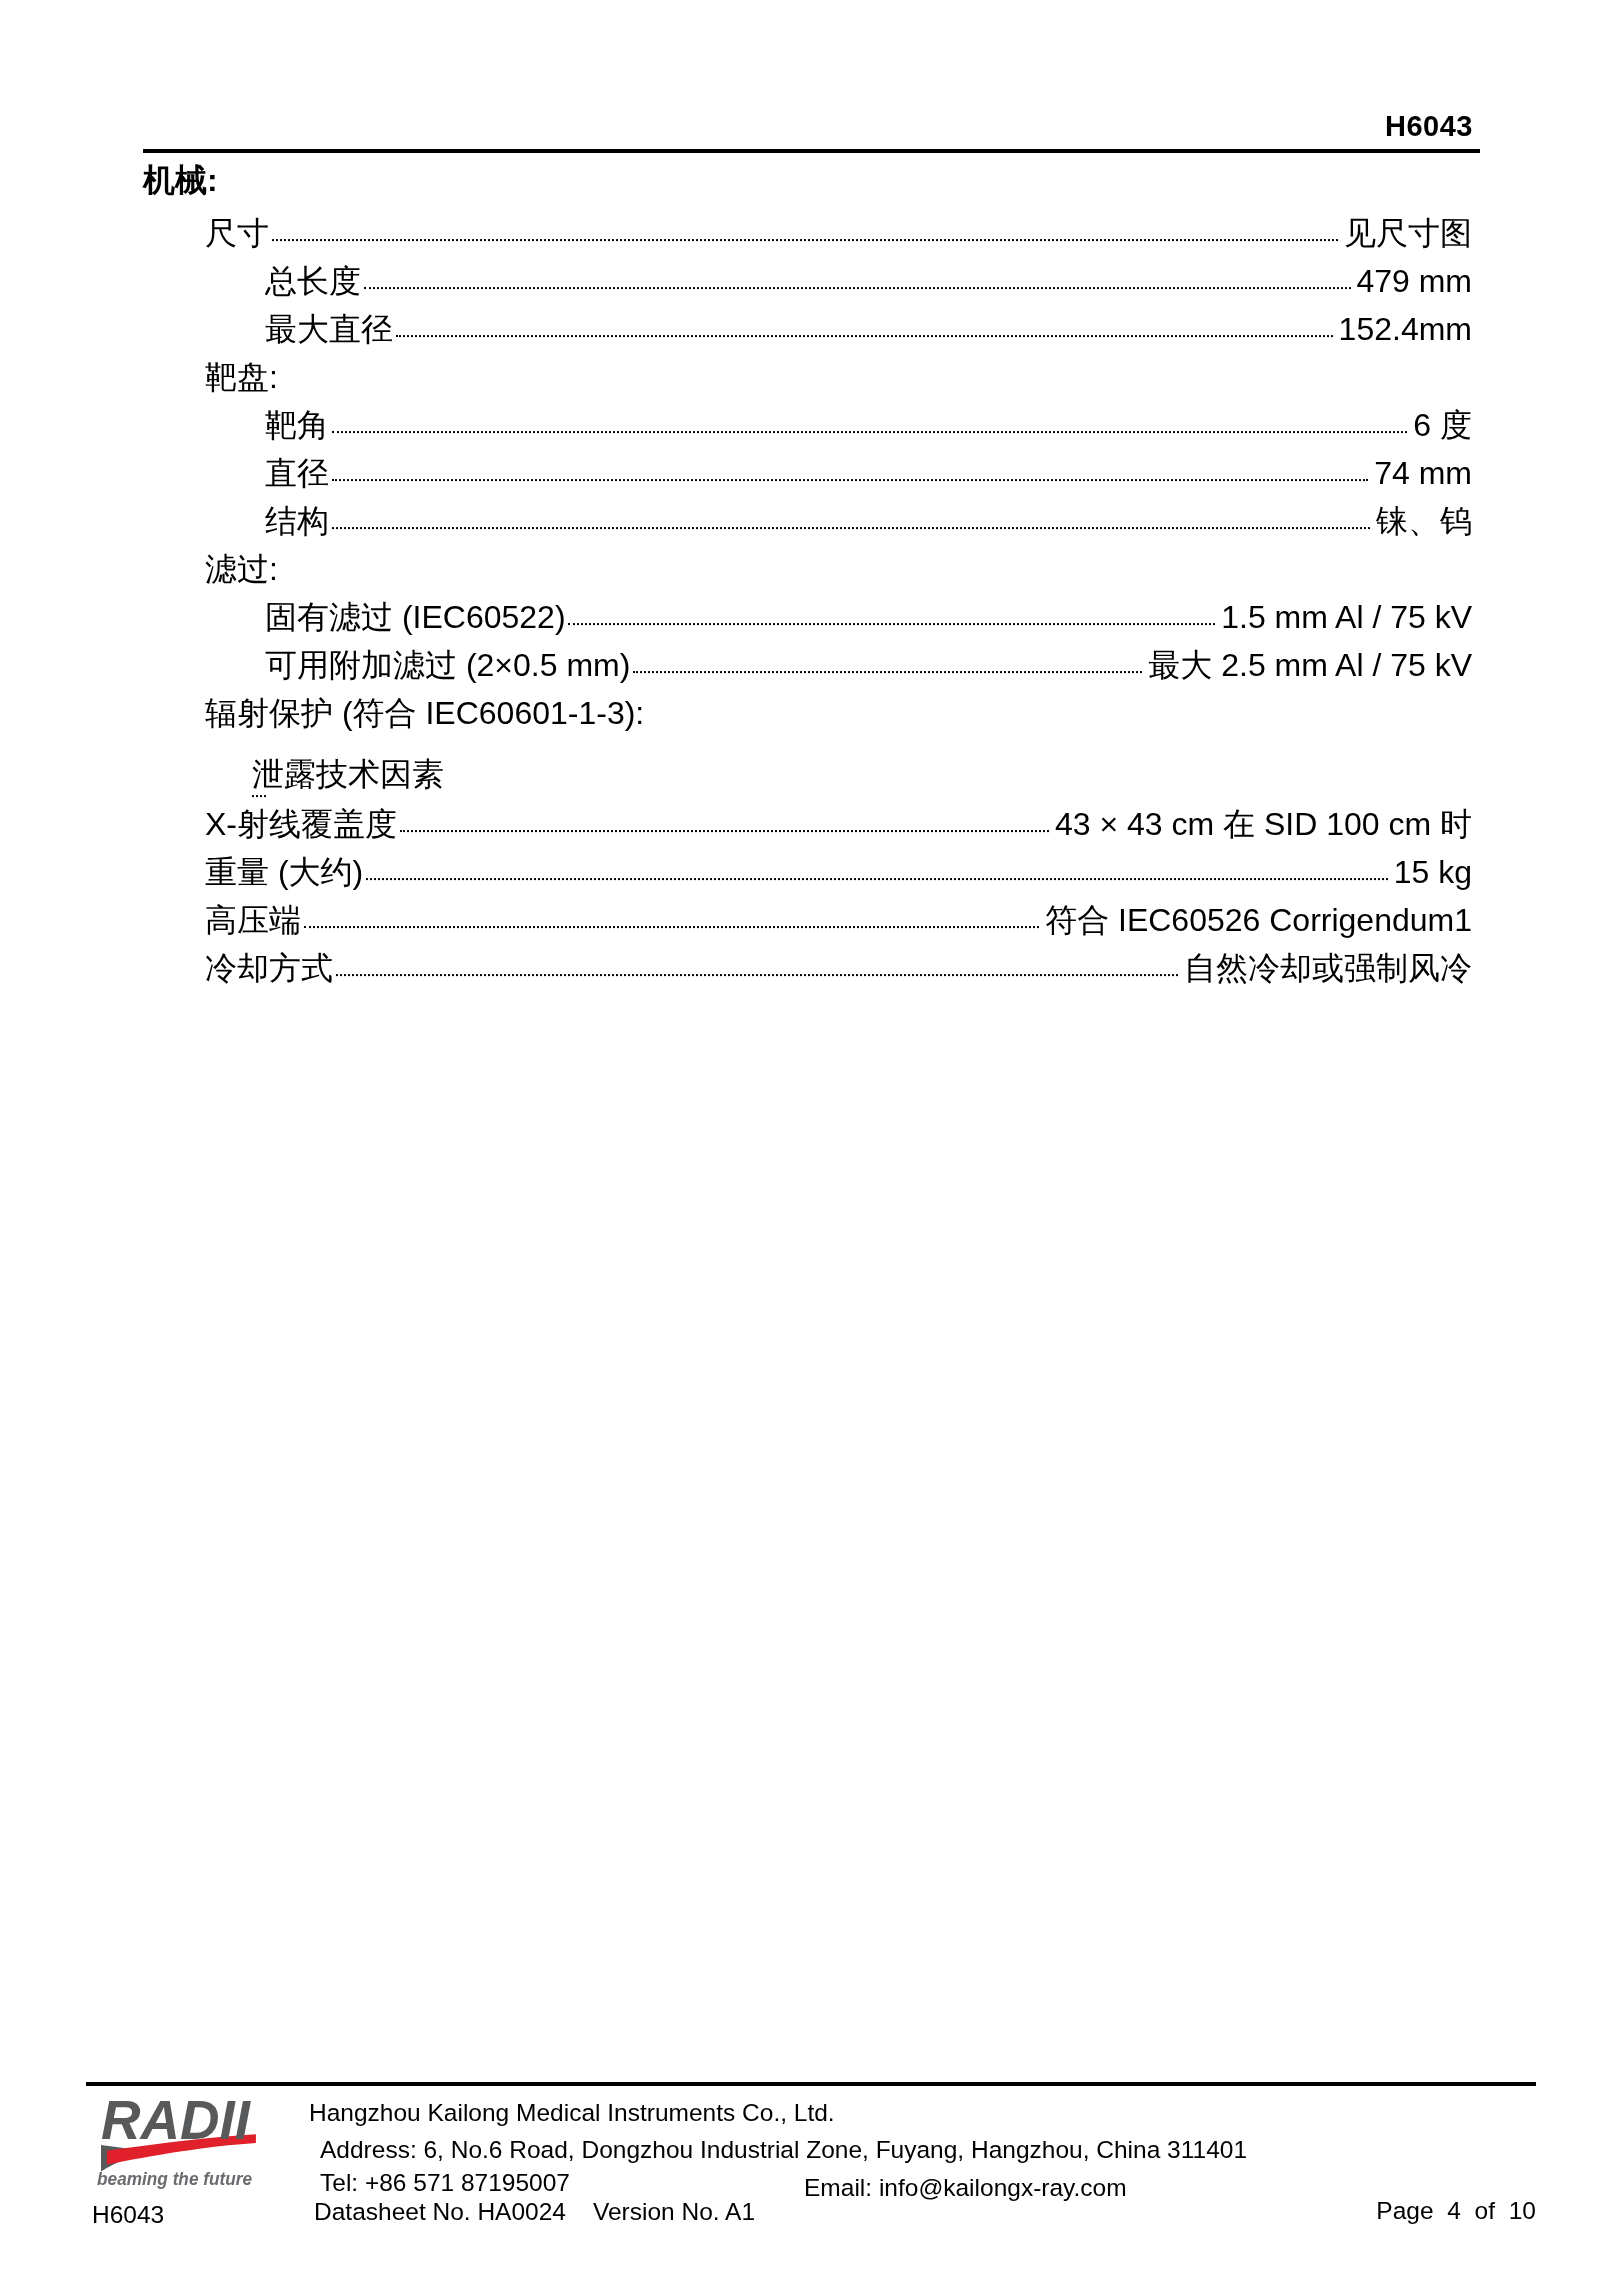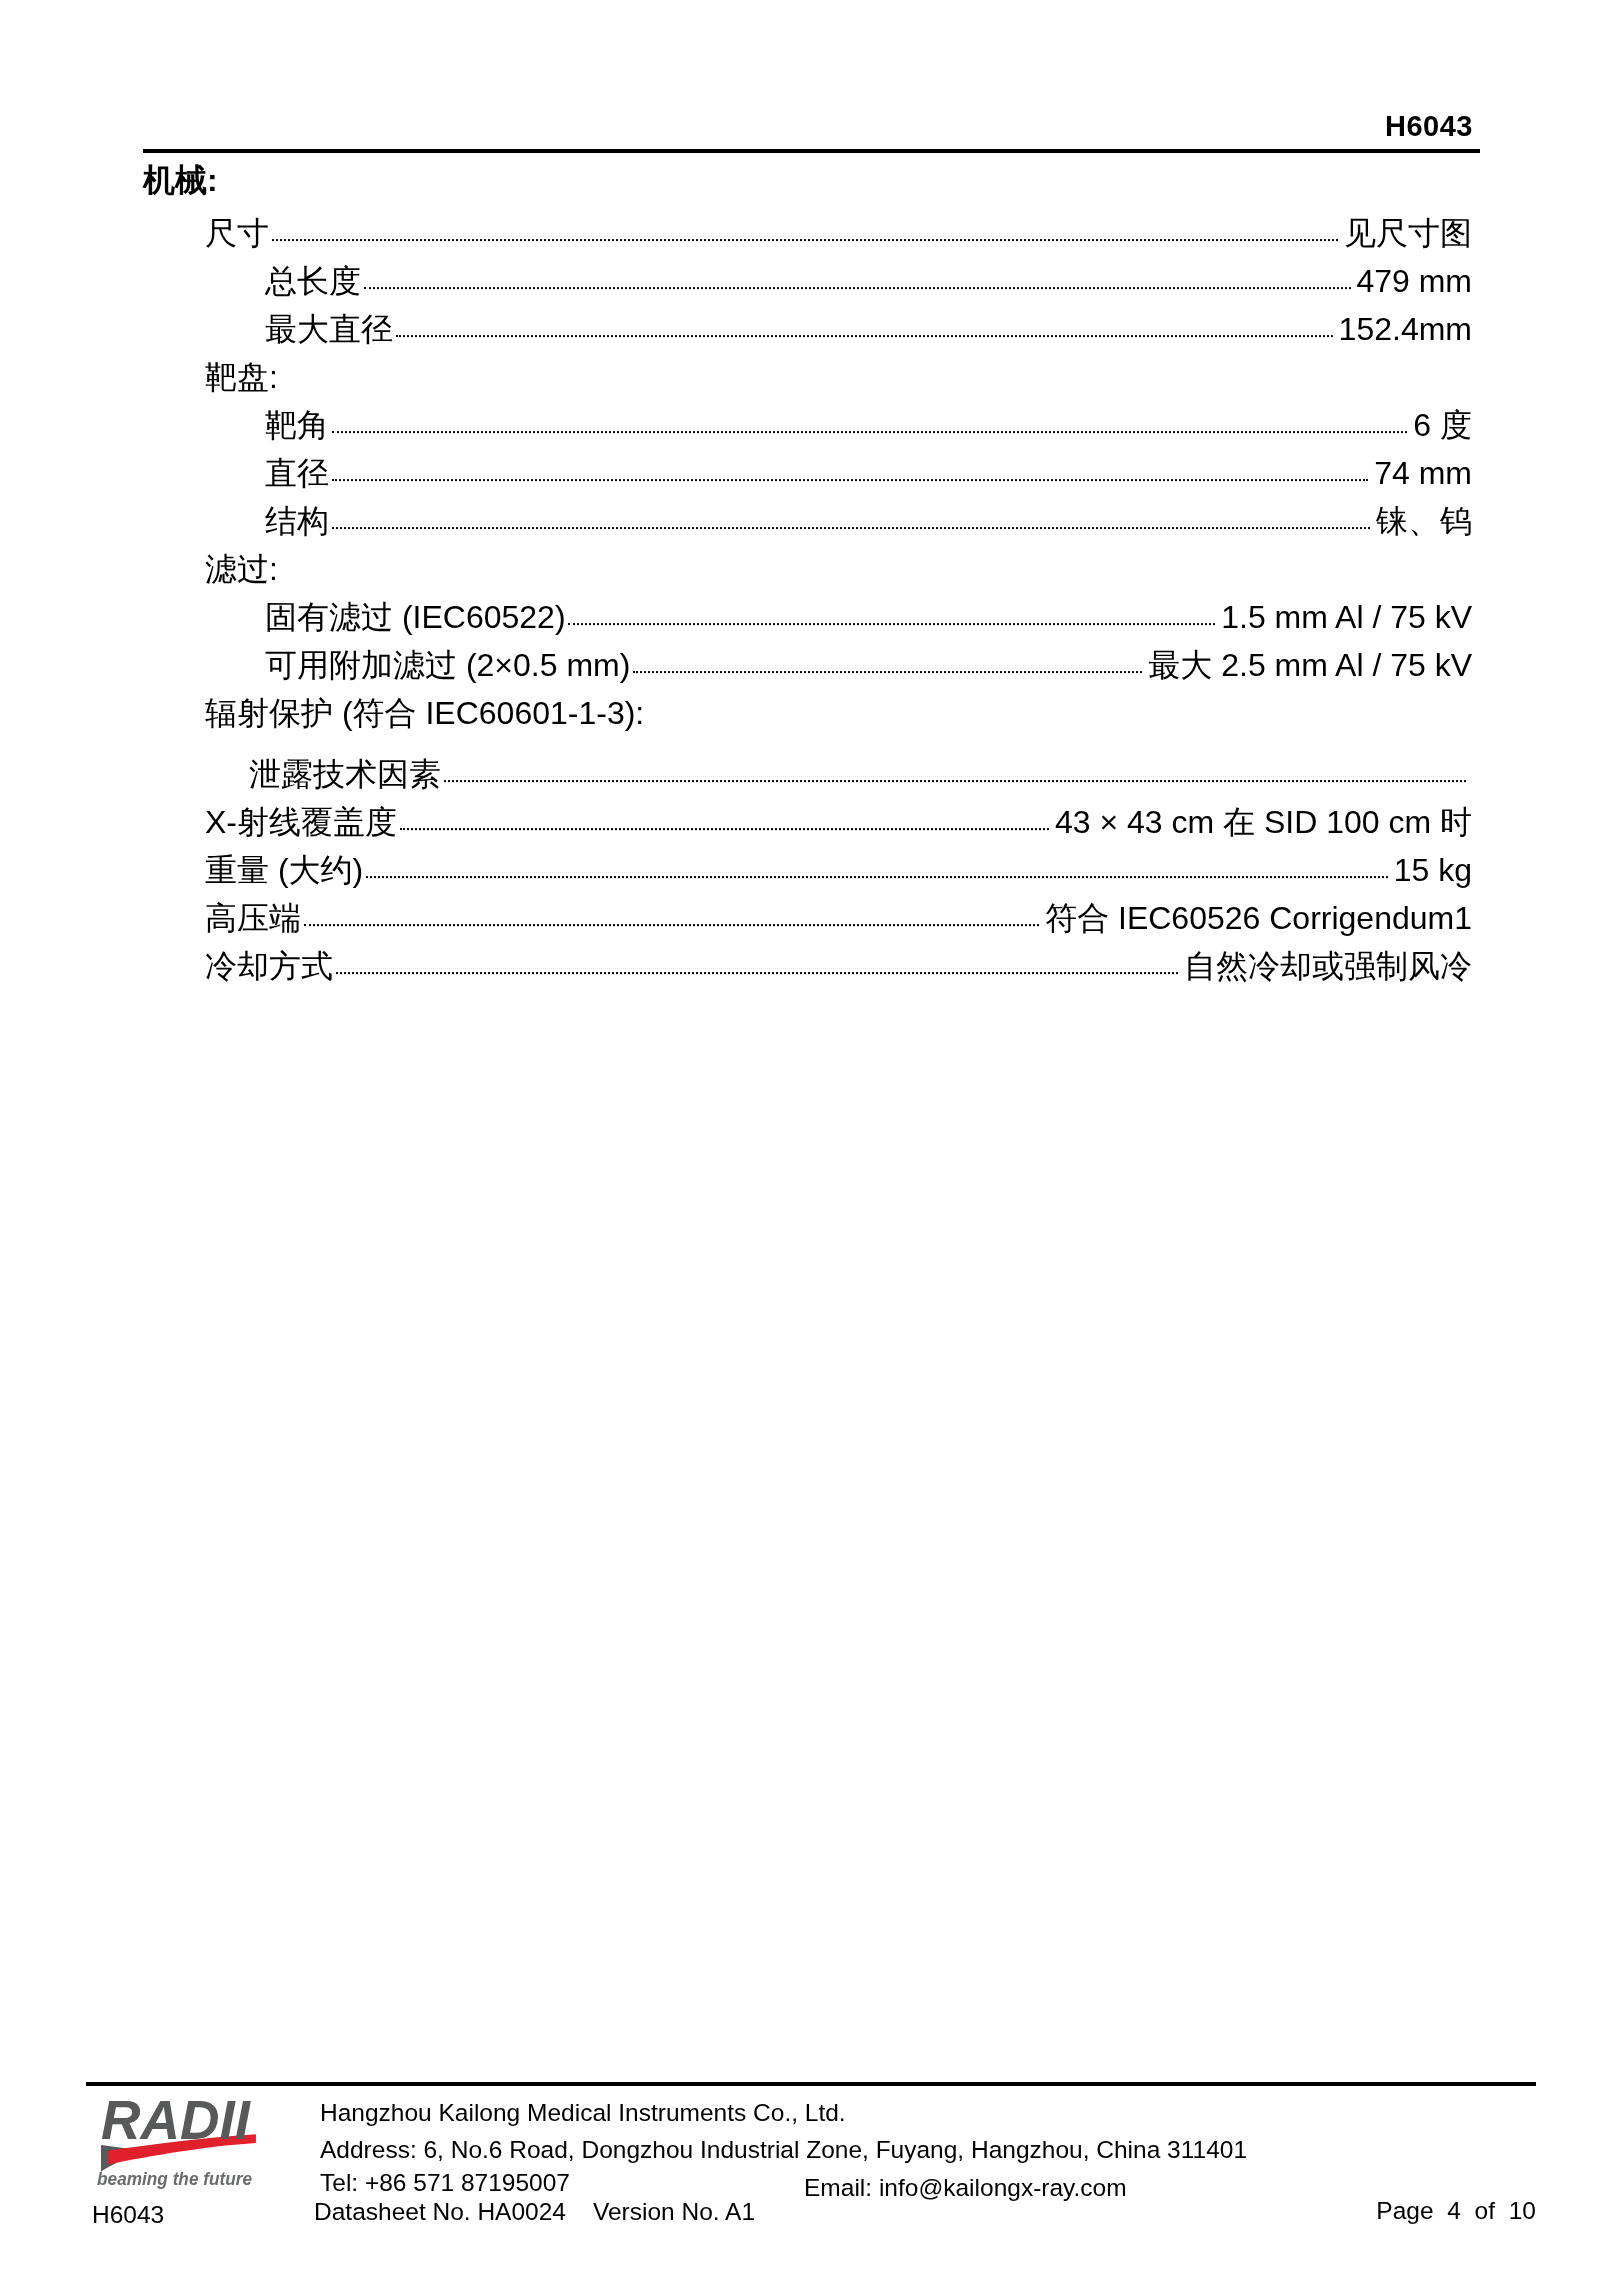--- a/index.html
+++ b/index.html
@@ -30,30 +30,30 @@
   }
   .row .lbl { white-space:nowrap; }
   .row .val { white-space:nowrap; }
   .leader {
     flex:1 1 auto; min-width:13.7px;
     border-bottom:2.9px dotted #000;
     margin:0 5.9px 0 2.9px;
     transform:translateY(-2.9px);
   }
   .i1  { padding-left:62px; }
-  .i15 { padding-left:106px; }
+  .i15 { padding-left:106px;flex-direction:column; }
   .i2  { padding-left:122px; }
   .gap { margin-top:13.7px; }
   
   .footer-rule {
     position:absolute; left:86px; top:2082px;
     width:1450px; height:3.9px; background:#000;
   }
   .f-text { position:absolute; font-size:24.5px; white-space:nowrap; }
-  .f-company   { left:320px; top:2099px; }
+  .f-company   { left:309px; top:2099px; }
   .f-address   { left:320px; top:2136px; }
   .f-tel       { left:320px; top:2169px; }
   .f-email     { left:804px; top:2174px; }
   .f-model     { left:92px;  top:2201px; }
   .f-datasheet { left:314px; top:2198px; }
   .f-version   { left:593px; top:2198px; }
   .f-page      { right:85px; top:2197px; word-spacing:6.9px; }
   .logo-svg { position:absolute; left:91px; top:2094px; }
 </style>
 </head>

